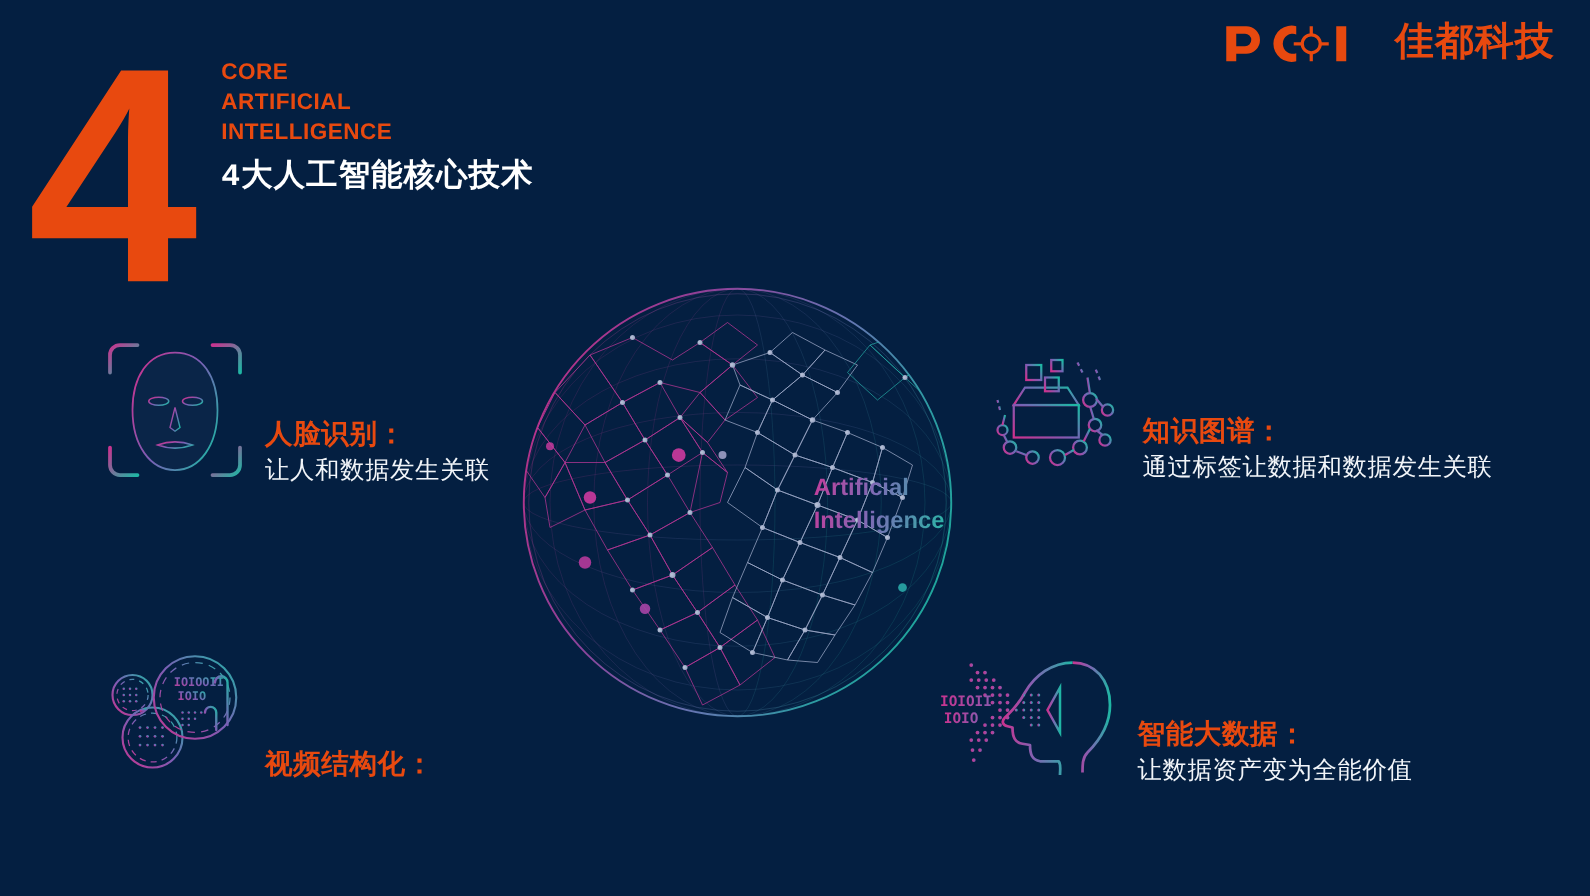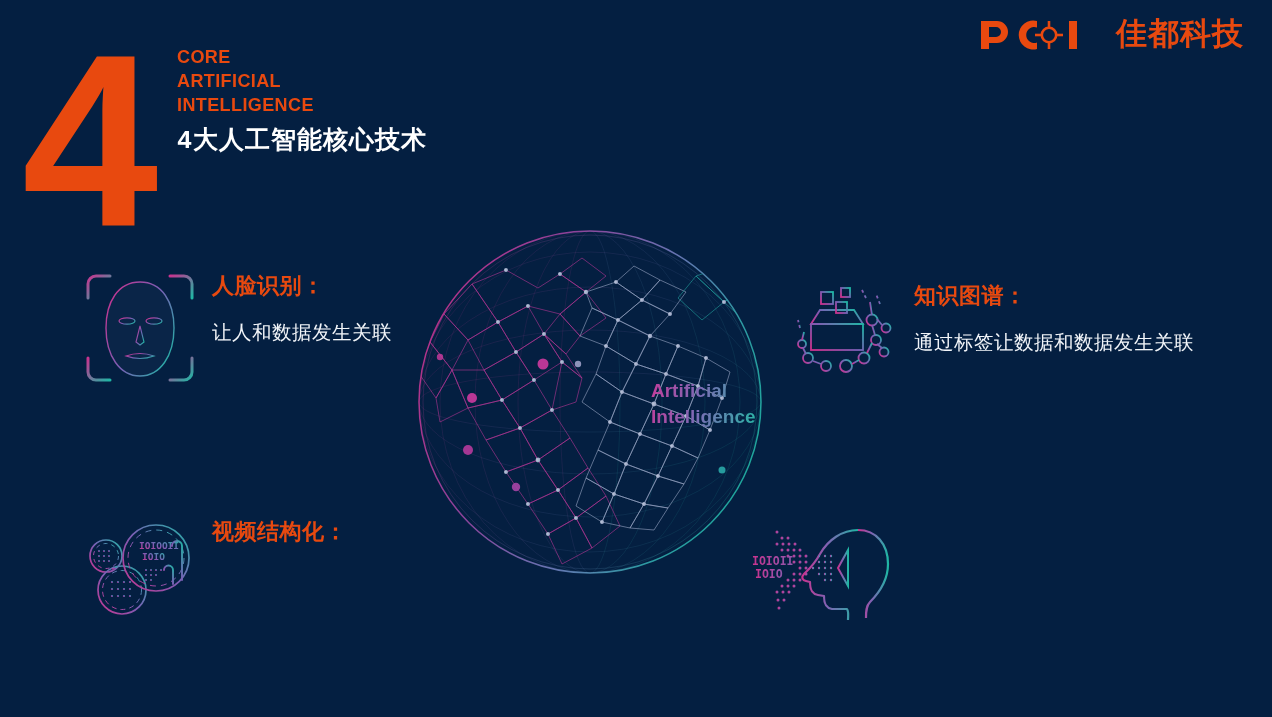--- a/index.html
+++ b/index.html
@@ -65,33 +65,33 @@
     position: absolute; left: 651px; top: 378px;
     font-size: 19px; font-weight: bold; line-height: 1.36;
     font-family: "Liberation Sans", sans-serif;
     background: linear-gradient(100deg, #c33d9b 0%, #7d6bb5 45%, #2ab5a6 100%);
     -webkit-background-clip: text; background-clip: text;
     -webkit-text-fill-color: transparent; color: transparent;
     white-space: nowrap;
   }
 
   
-  .feature { position: absolute; display: flex; align-items: flex-start; }
+  .feature { position: absolute; display: flex; align-items: flex-end; }
   .feature .icon { flex: 0 0 auto; }
   .feature .txt { margin-left: 16px; }
   .feat-title {
     color: #e8490f;
     font-size: 22px; font-weight: bold; letter-spacing: 0.5px;
     line-height: 1.3;
     font-family: "DejaVu Sans", "Liberation Sans", sans-serif;
   }
   .feat-desc {
     color: #f2f5f9;
     font-size: 19.5px; letter-spacing: 0.5px;
-    line-height: 1.35; margin-top: 19px;
+    line-height: 1.35; margin-top: 0;
     font-family: "DejaVu Sans", "Liberation Sans", sans-serif;
   }
 
   #feat-face       { left: 84px;  top: 272px; }
   #feat-video      { left: 84px;  top: 518px; }
   #feat-knowledge  { left: 796px; top: 282px; }
   #feat-bigdata    { left: 752px; top: 520px; }
   #feat-knowledge .txt, #feat-bigdata .txt { margin-left: 18px; }
 </style>
 </head>
@@ -621,15 +621,19 @@
             <circle cx="32" cy="80" r="1.5"></circle>
           <circle cx="27" cy="88" r="1.5"></circle>
         </g>
 
         <g fill="url(#gBdDots)" font-family="'DejaVu Sans Mono', monospace" font-size="11.5" font-weight="bold">
           <text x="0" y="45">IOIOII</text>
           <text x="3" y="58">IOIO</text>
         </g>
       </svg>
     </span>
+    <span class="txt">
+      <span class="feat-title">智能大数据：</span>
+      <div class="feat-desc">让数据资产变为全能价值</div>
+    </span>
   </div>
 
 </div>
 
 </body></html>

